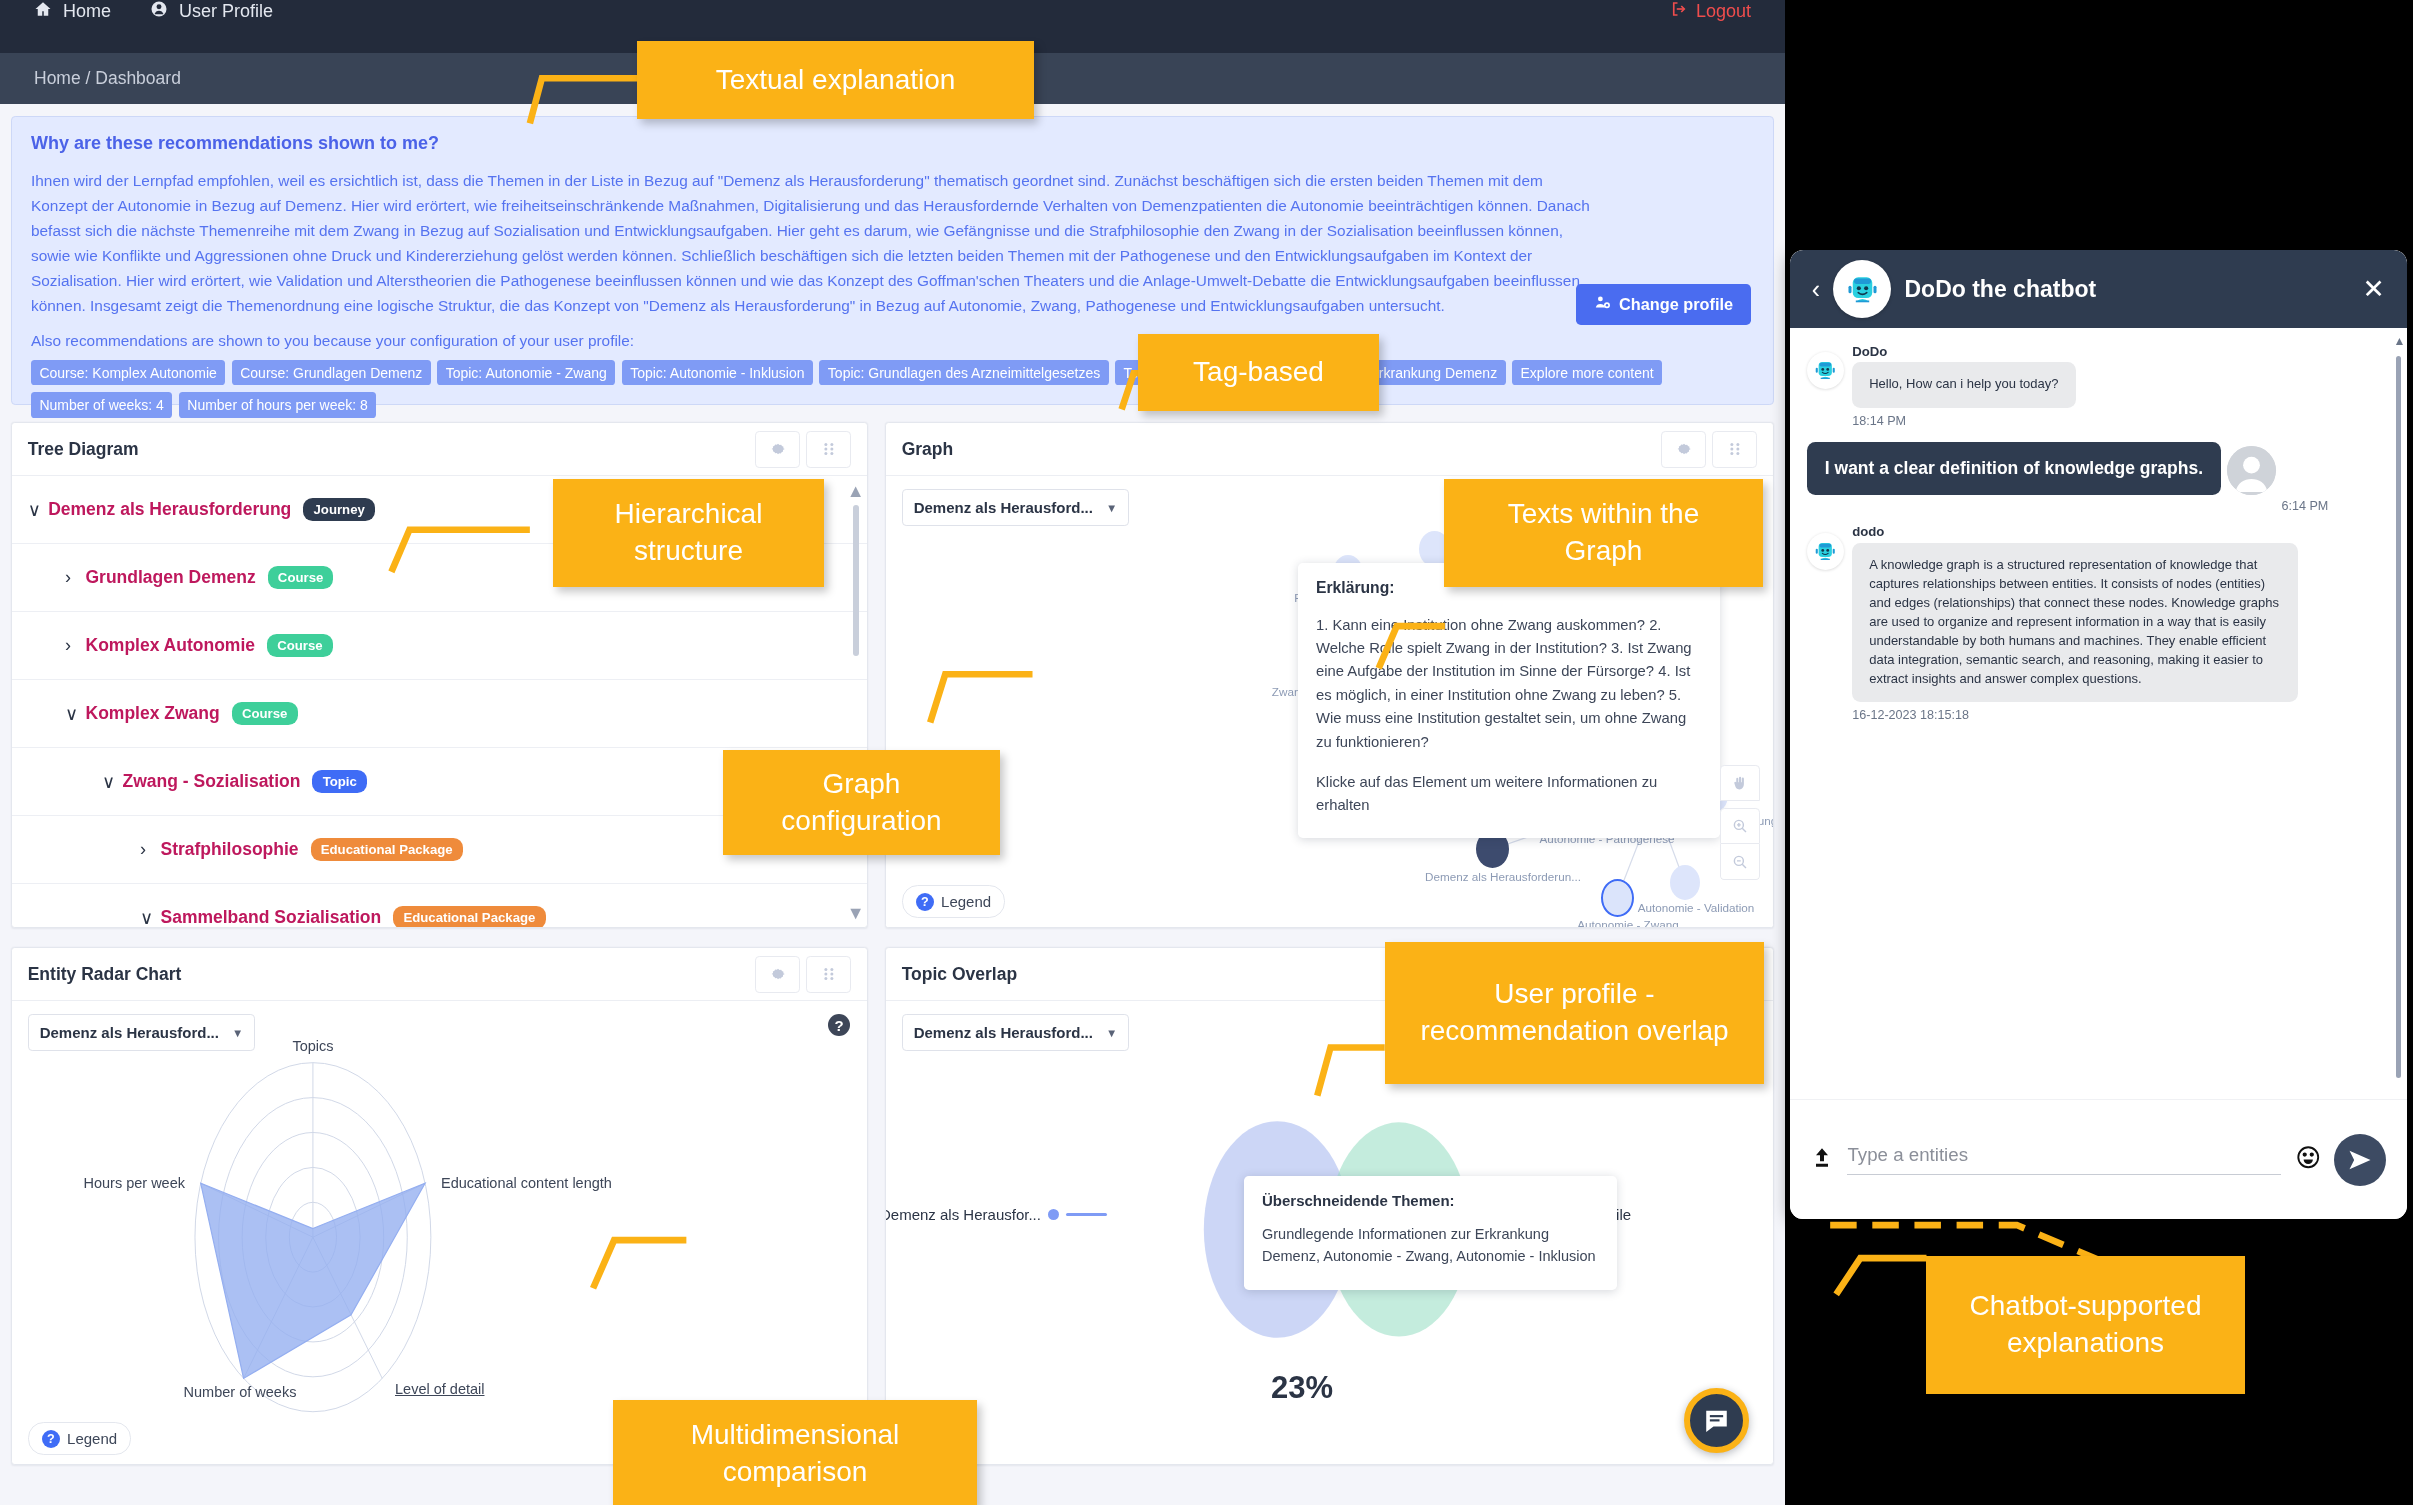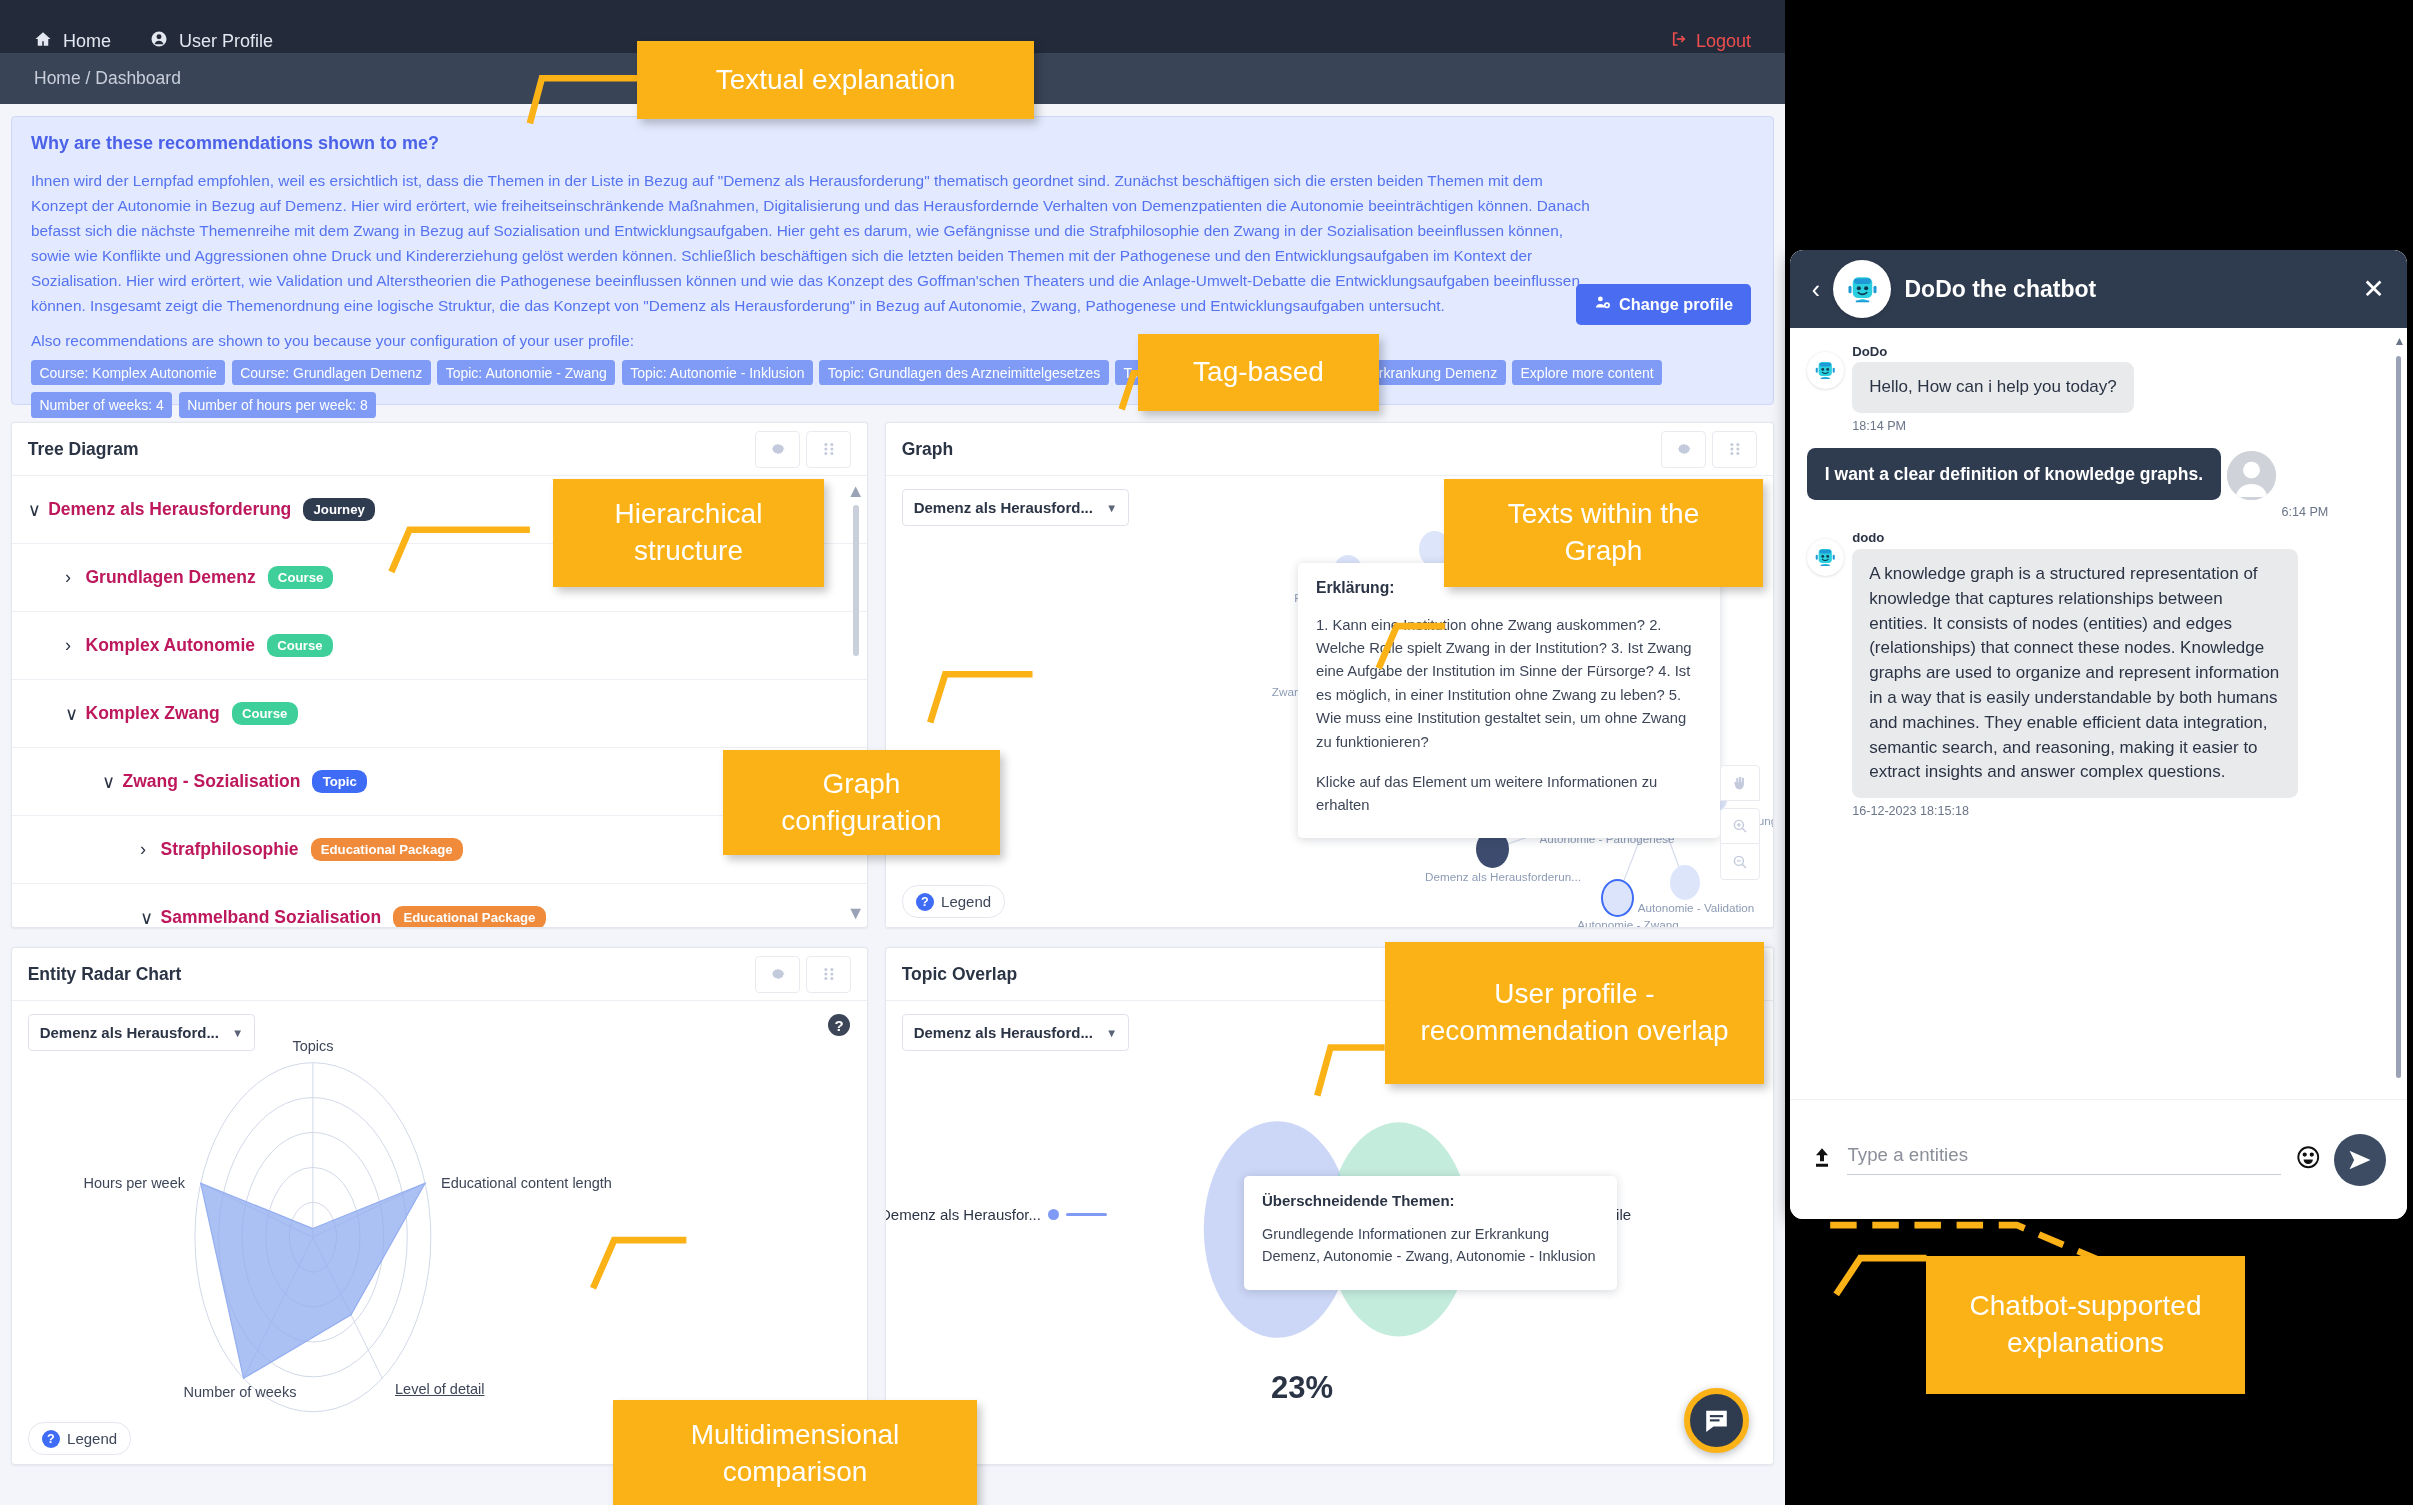--- a/index.html
+++ b/index.html
@@ -2,21 +2,21 @@
 <html style="font-size:9.6px"><head>
 <meta charset="utf-8">
 <style>
   * { box-sizing: border-box; margin:0; padding:0; }
   html,body { width:2413px; height:1505px; overflow:hidden; background:#000; }
   body { font-family:"Liberation Sans", sans-serif; font-size:18px; color:#2b3445; }
 
   
   #app { position:absolute; left:0; top:0; width:1785px; height:1505px; background:#f4f5fa; overflow:hidden; }
 
-  .topbar { height:53px; background:#232b3b; display:flex; align-items:flex-end; padding:0 34px; }
+  .topbar { height:53px; background:#232b3b; display:flex; align-items:flex-start; padding:0 34px; }
   .topnav { display:flex; align-items:center; gap:11px; margin-right:39px; color:#dfe3ec; font-size:18px; font-weight:400; }
   .topnav .lbl { color:#e3e7ef; }
   .spacer { flex:1; }
   .logout { display:flex; align-items:center; gap:8.4px; color:#ef4d4d; font-size:18px; }
 
   .breadcrumb-bar { height:51px; background:#394456; display:flex; align-items:center; padding:0 34px; }
   .breadcrumb-bar .bc { color:#c9cfdb; font-size:17.5px; }
 
   
   .expl-card { margin:12px 11px 0 11px; background:#e3eaff; border:0.6px solid #cdd8f7; border-radius:4.2px;
@@ -114,21 +114,21 @@
   .cback { color:#fff; font-size:25px; cursor:pointer; }
   .bot-ava { width:58px; height:58px; border-radius:50%; background:#fff; display:flex; align-items:center;
              justify-content:center; box-shadow:0 1.2px 3.6px rgba(0,0,0,.2); }
   .chat-title { color:#ffffff; font-size:23px; font-weight:bold; }
   .cclose { margin-left:auto; color:#fff; font-size:26.5px; cursor:pointer; }
   .chat-body { position:relative; height:756px; padding:15.7px 20.5px 0 17px; overflow:hidden; }
   .msg-row { display:flex; gap:8.4px; margin-bottom:6px; }
   .sm-ava { width:37px; height:37px; border-radius:50%; background:#fff; box-shadow:0 0.6px 3px rgba(0,0,0,.15);
             display:flex; align-items:center; justify-content:center; flex:0 0 37px; margin-top:8.4px; }
   .who { font-size:13.2px; font-weight:bold; color:#2b3445; margin-bottom:3.6px; }
-  .bubble-bot { background:#e9eaec; border-radius:8.4px; padding:13.2px 17px; font-size:17px; color:#2b3445;
+  .bubble-bot { background:#e9eaec; border-radius:8.4px; padding:13.2px 17px; font-size:13px; color:#2b3445;
                 line-height:1.46; display:inline-block; }
   .ts { font-size:12.6px; color:#6a7588; margin-top:6px; }
   .bubble-me { background:#2f3c50; color:#fff; border-radius:8.4px; padding:15.7px 18px; font-size:17.5px;
                font-weight:bold; display:inline-block; }
   .me-row { display:flex; align-items:flex-end; gap:6px; margin-top:14.5px; }
   .me-ava { width:49px; height:49px; border-radius:50%; background:#cfd3d9; display:flex; align-items:flex-end;
             justify-content:center; overflow:hidden; flex:0 0 49px; }
   .ts-right { text-align:right; font-size:12.6px; color:#6a7588; margin:4.8px 58px 0 0; }
   .cscroll { position:absolute; right:3.6px; top:6px; bottom:6px; width:9.6px; }
   .cscroll .trk { position:absolute; top:22px; bottom:0; left:2.4px; width:5.4px; background:#9aa3b5; border-radius:3px; }

